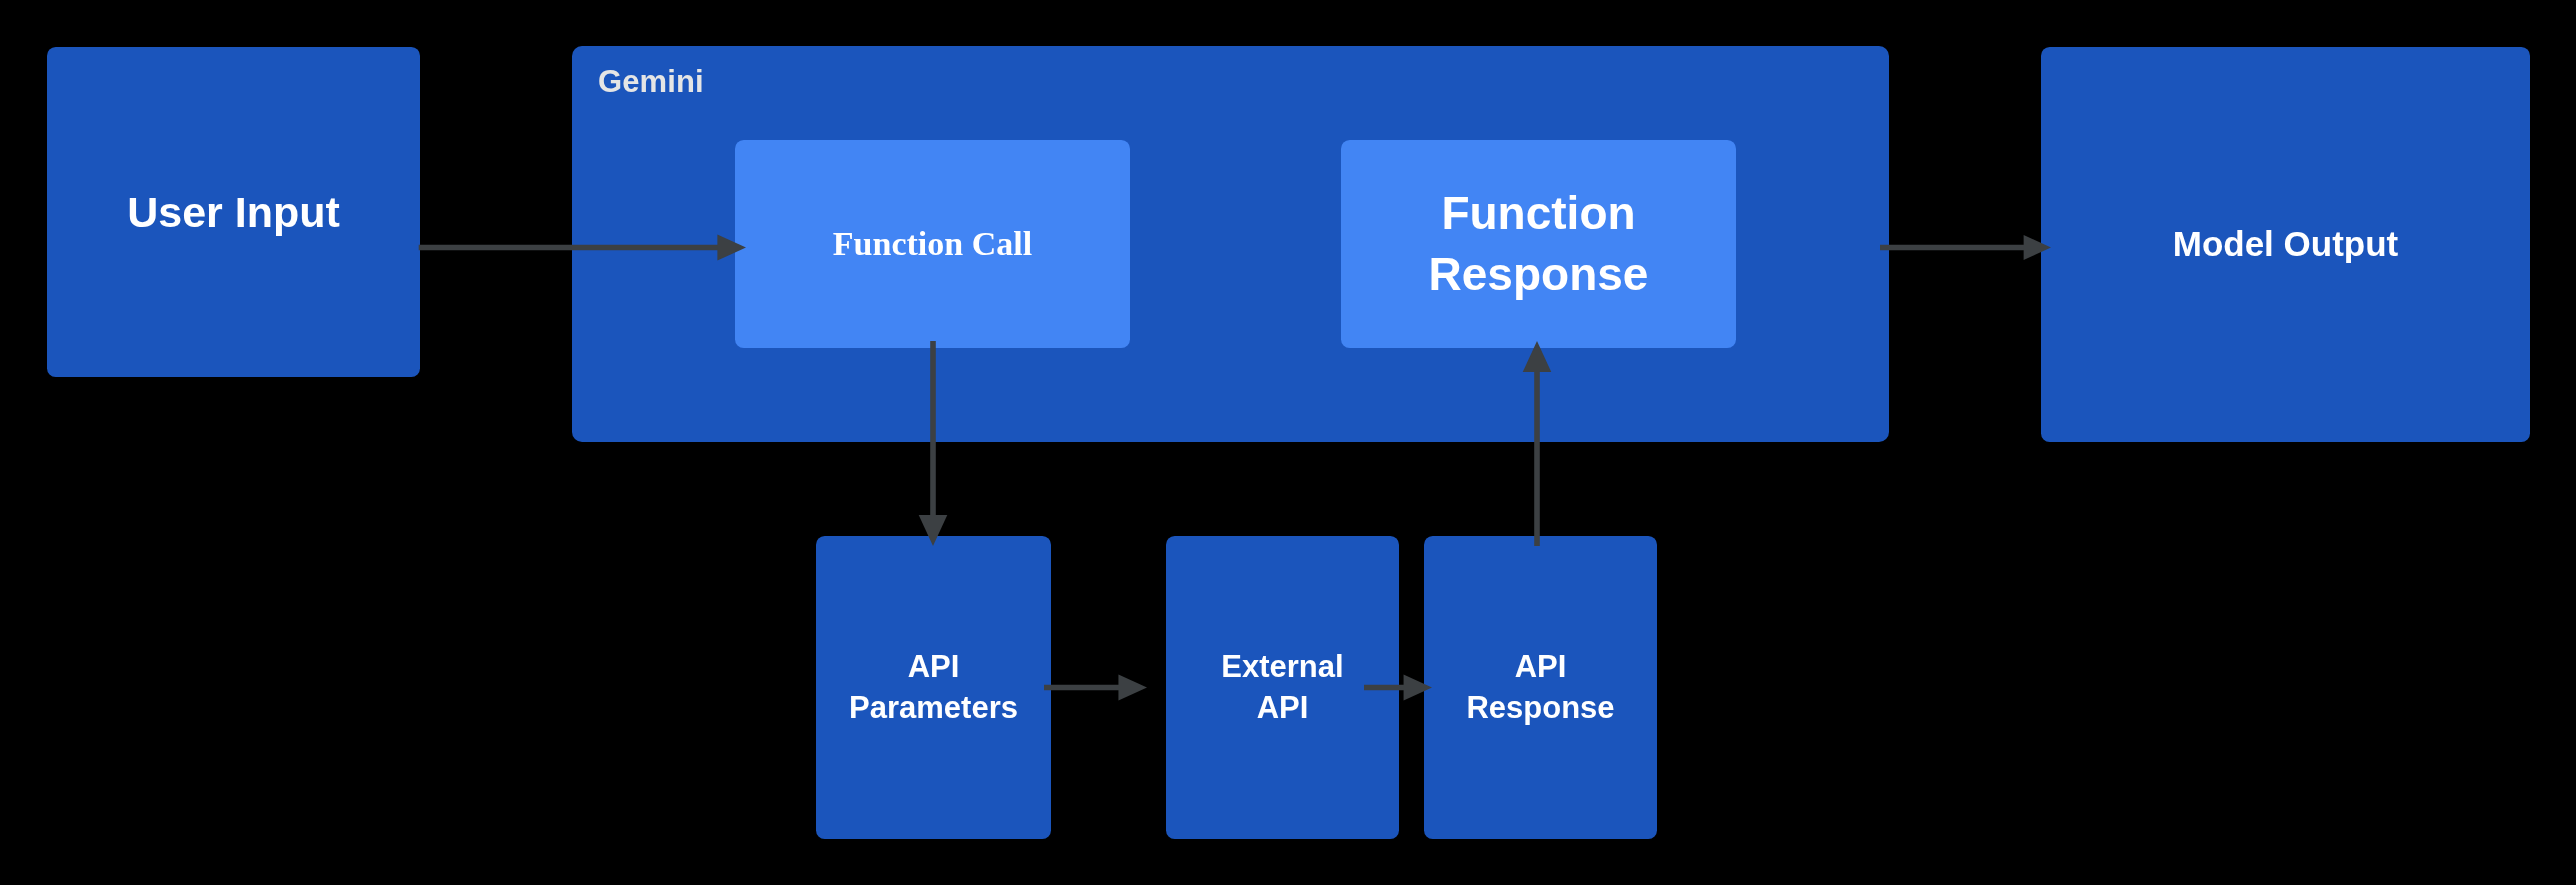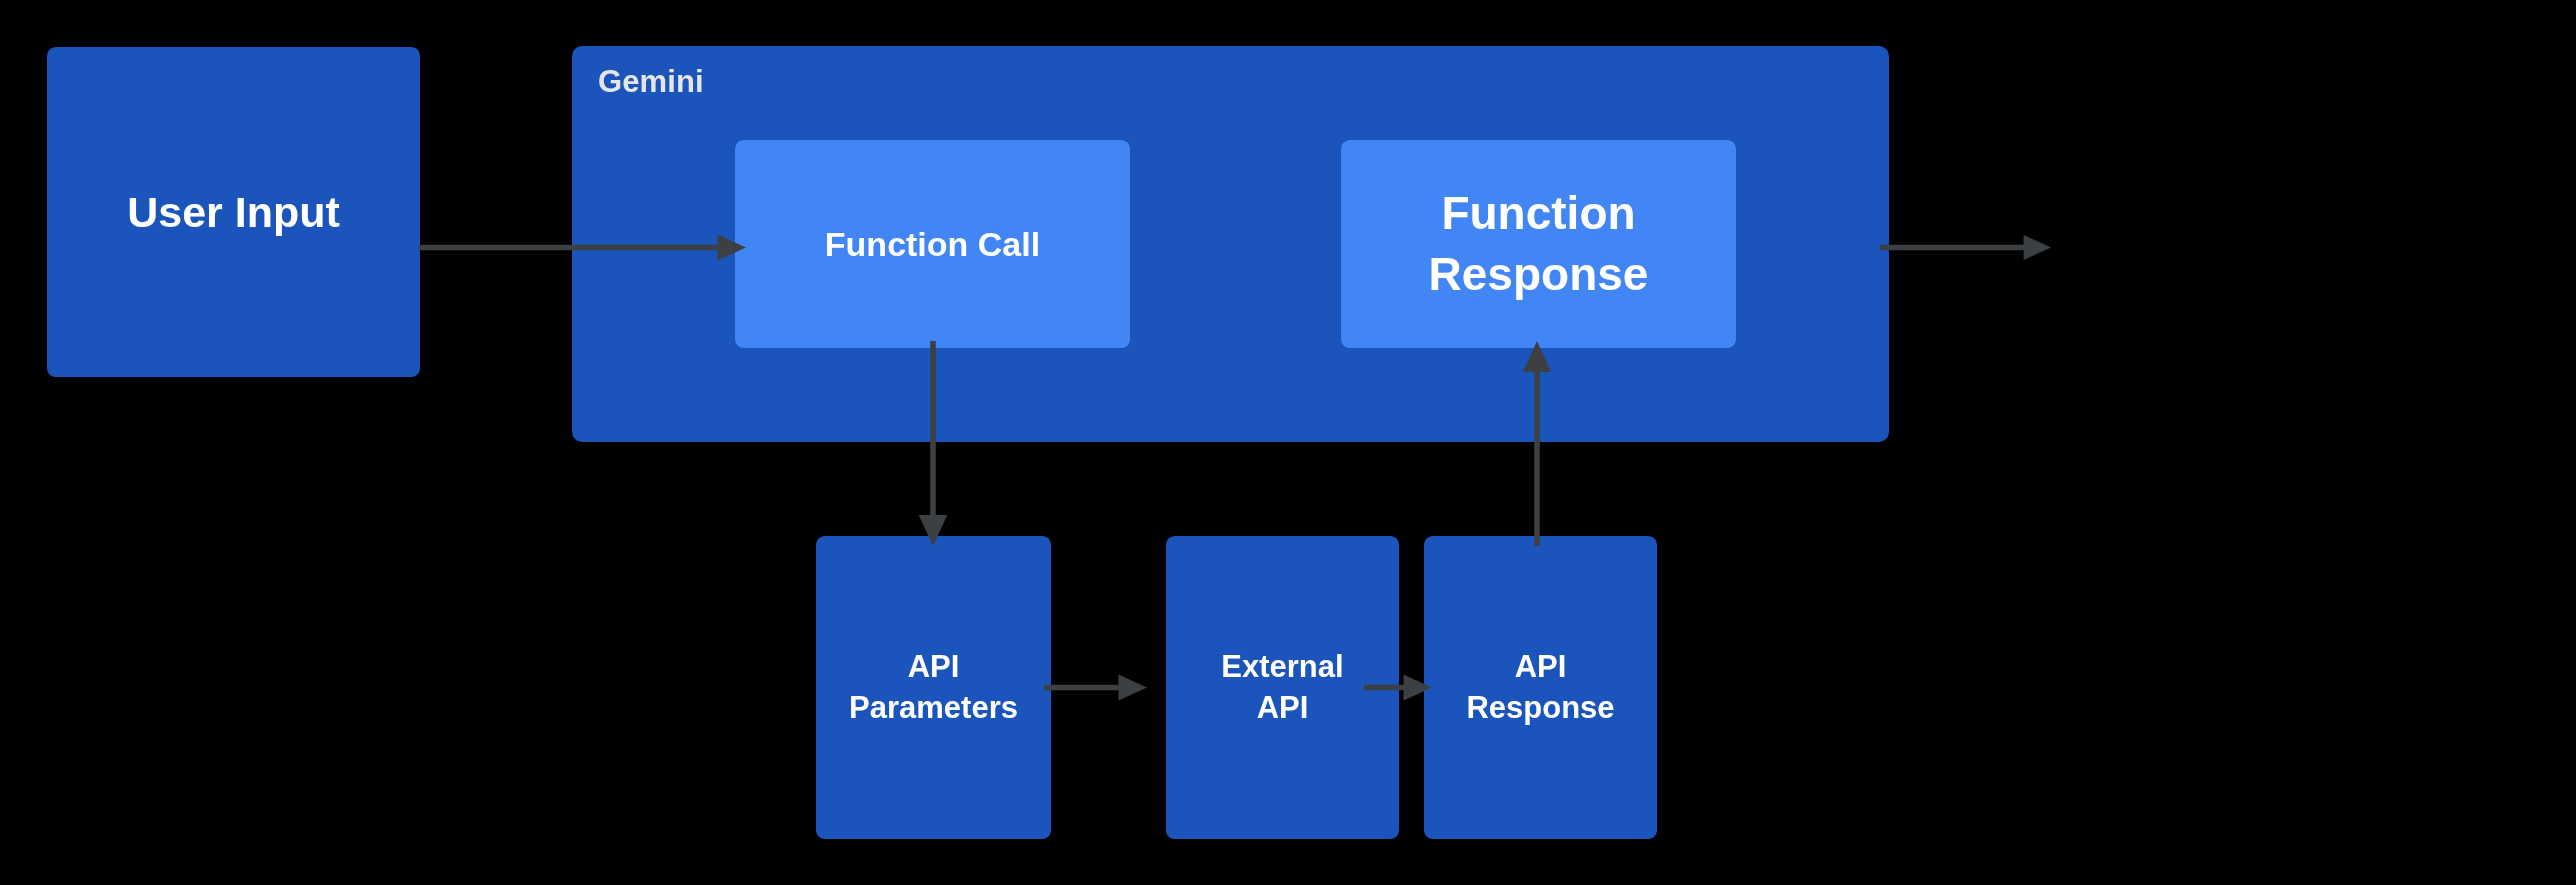--- a/index.html
+++ b/index.html
@@ -54,20 +54,21 @@
     color: #e5e5e5;
     font-size: 31px;
     font-weight: bold;
     letter-spacing: 0.1px;
   }
 
   
   #function-call {
     left: 735px; top: 140px; width: 395px; height: 208px;
     font-size: 34px;
+    font-family: Liberation Serif, serif;
   }
   #function-response {
     left: 1341px; top: 140px; width: 395px; height: 208px;
     font-size: 46px;
   }
 
   
   #api-parameters {
     left: 816px; top: 536px; width: 235px; height: 303px;
     font-size: 31px;
@@ -105,20 +106,23 @@
   </div>
 
   <div class="node node-light" id="function-call">
     <span>Function Call</span>
   </div>
 
   <div class="node node-light" id="function-response">
     <span>Function Response</span>
   </div>
 
+  <div class="node node-dark" id="model-output">
+    <span>Model Output</span>
+  </div>
 
   <div class="node node-dark" id="api-parameters">
     <span>API
 Parameters</span>
   </div>
 
   <div class="node node-dark" id="external-api">
     <span>External
 API</span>
   </div>

